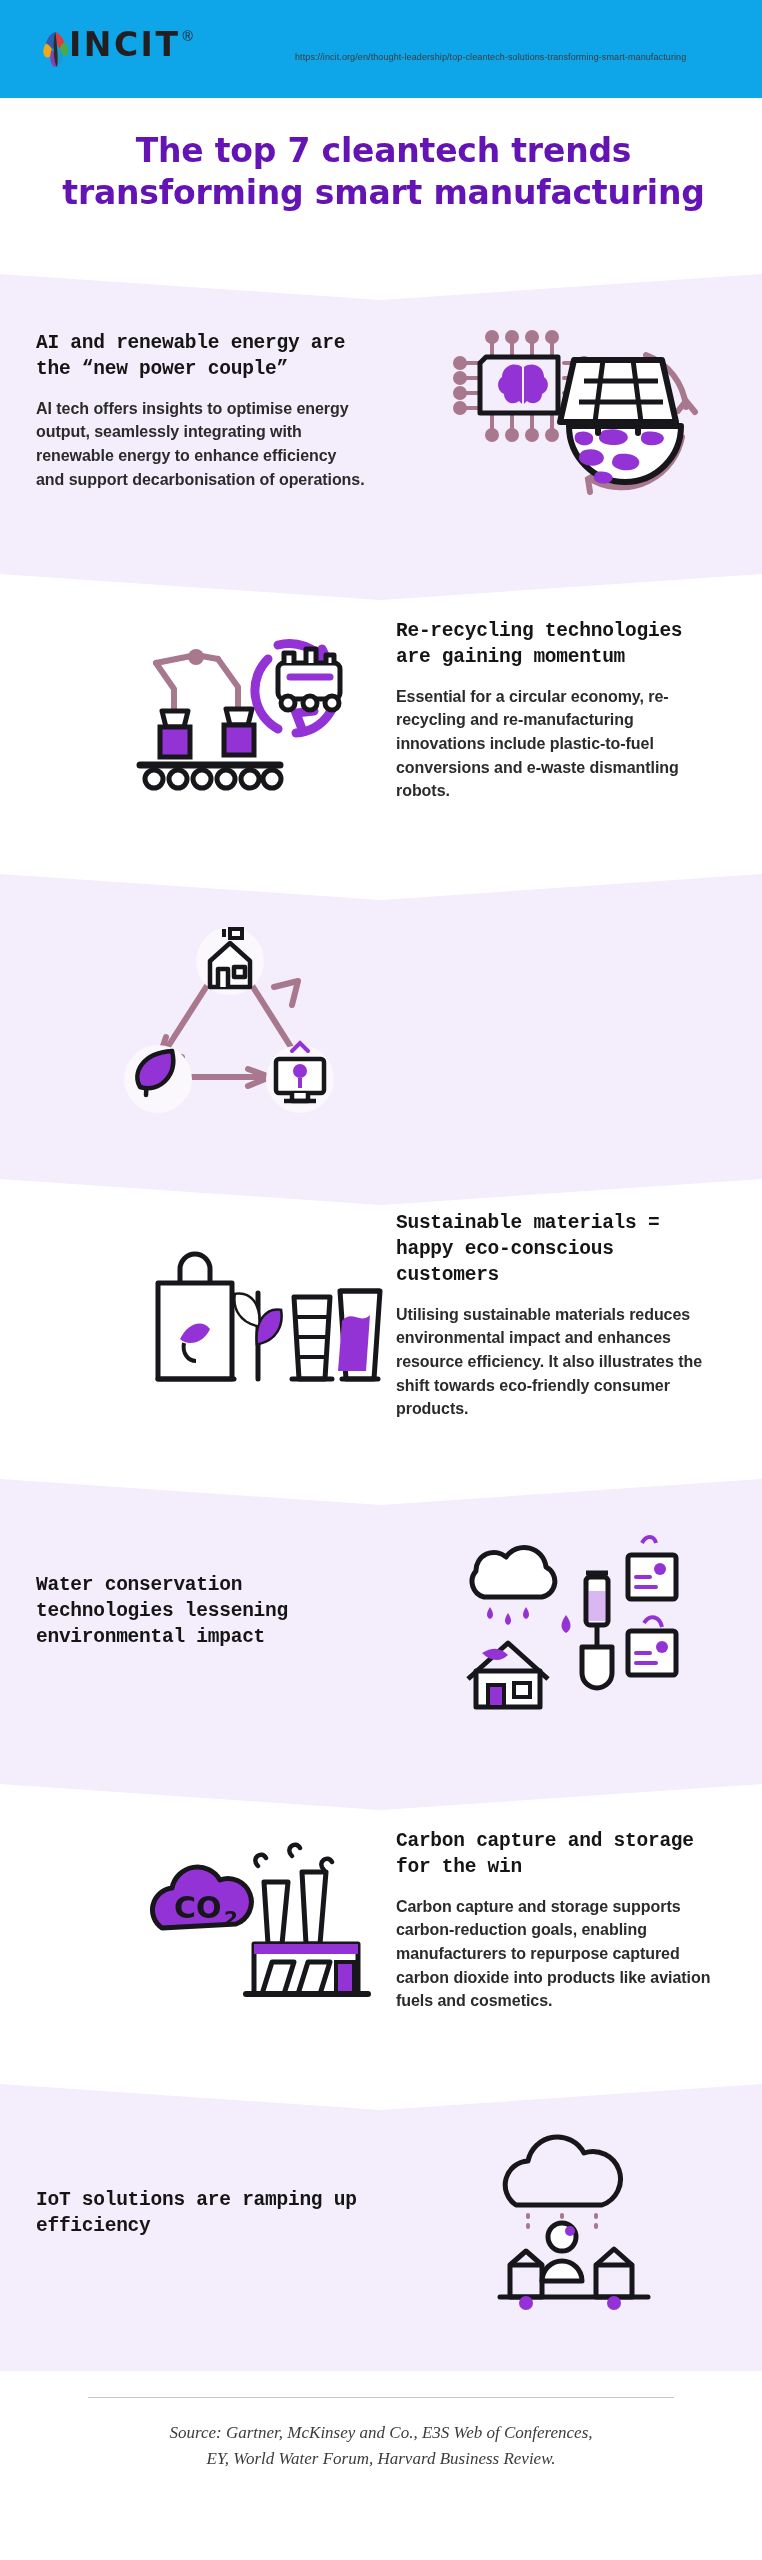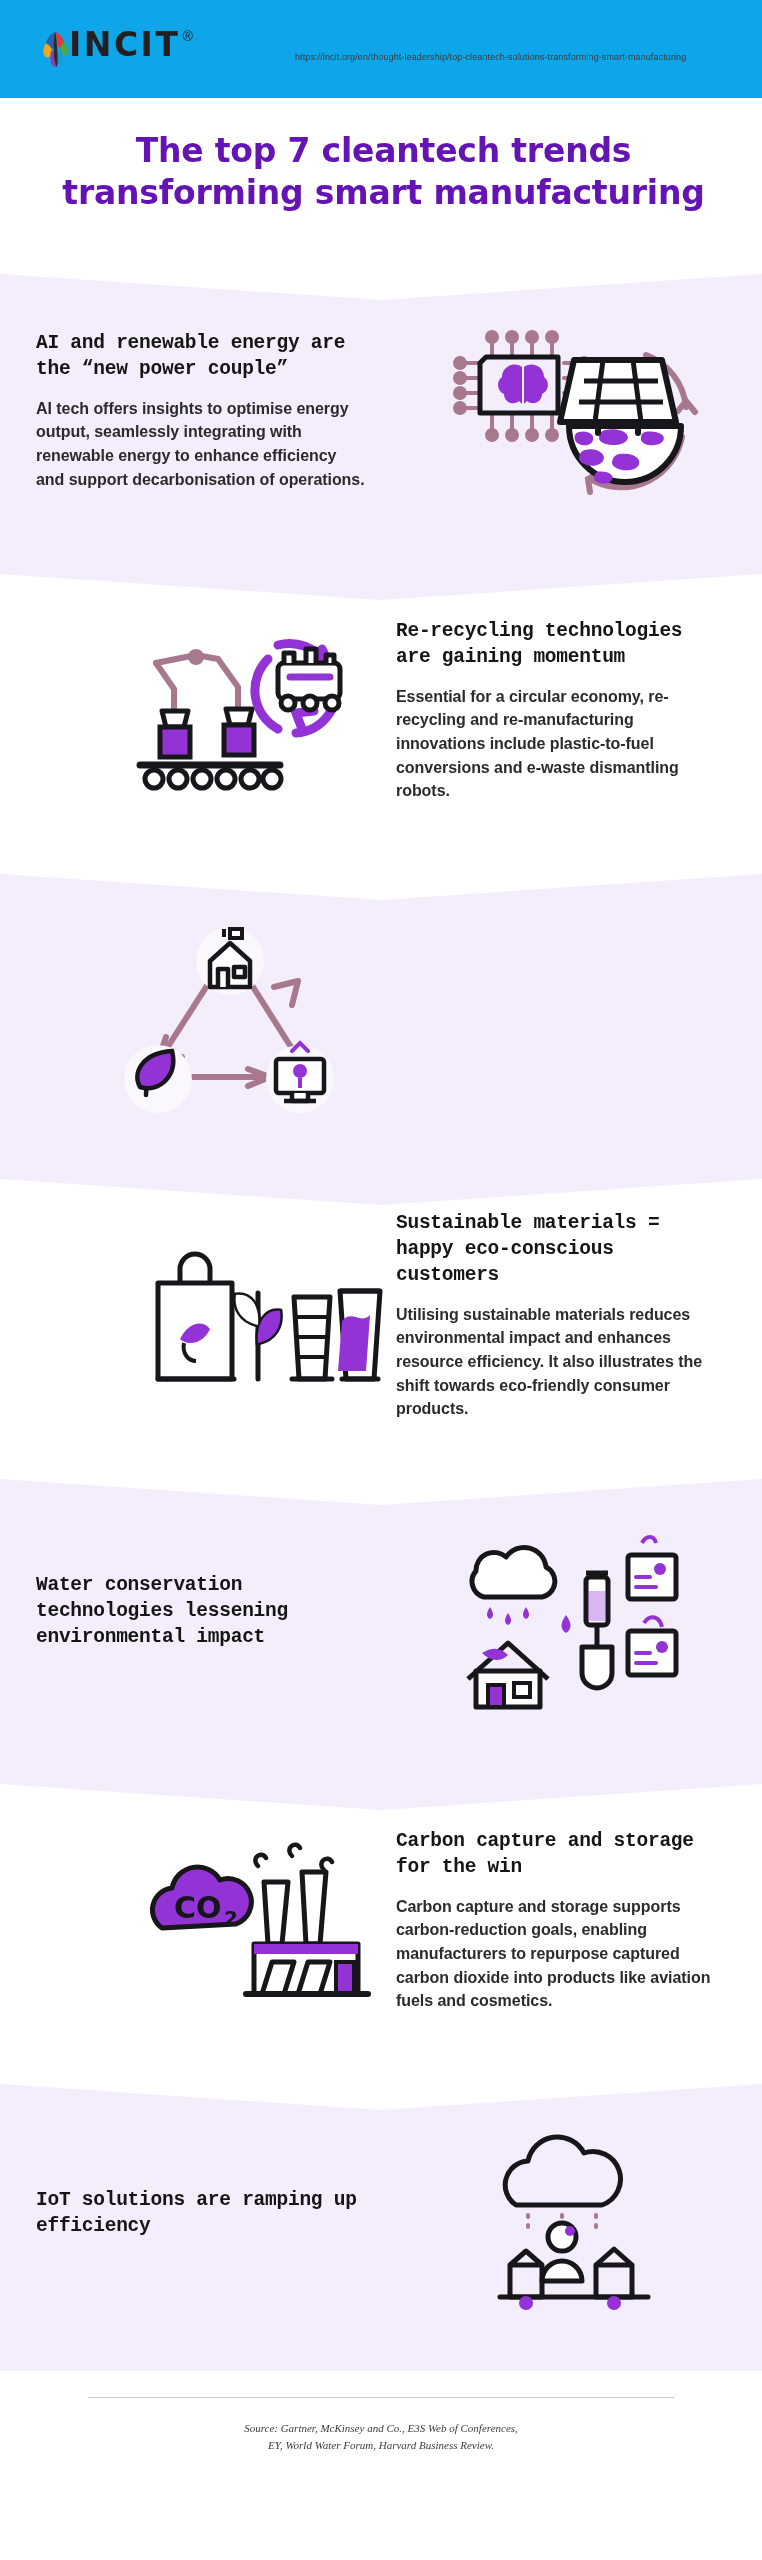--- a/index.html
+++ b/index.html
@@ -120,21 +120,21 @@
     text-align: center;
     padding-top: 26px;
   }
   .footer .rule {
     width: 586px;
     height: 1px;
     background: #c9c9c9;
     margin: 0 auto 22px auto;
   }
   .footer p {
-    font-size: 11px;
+    font-size: 17px;
     font-style: italic;
     color: #3c3c3c;
     line-height: 1.5;
     font-family: "Liberation Serif", serif;
   }
 
   svg { display: block; overflow: visible; }
 </style>
 </head>
 <body>

